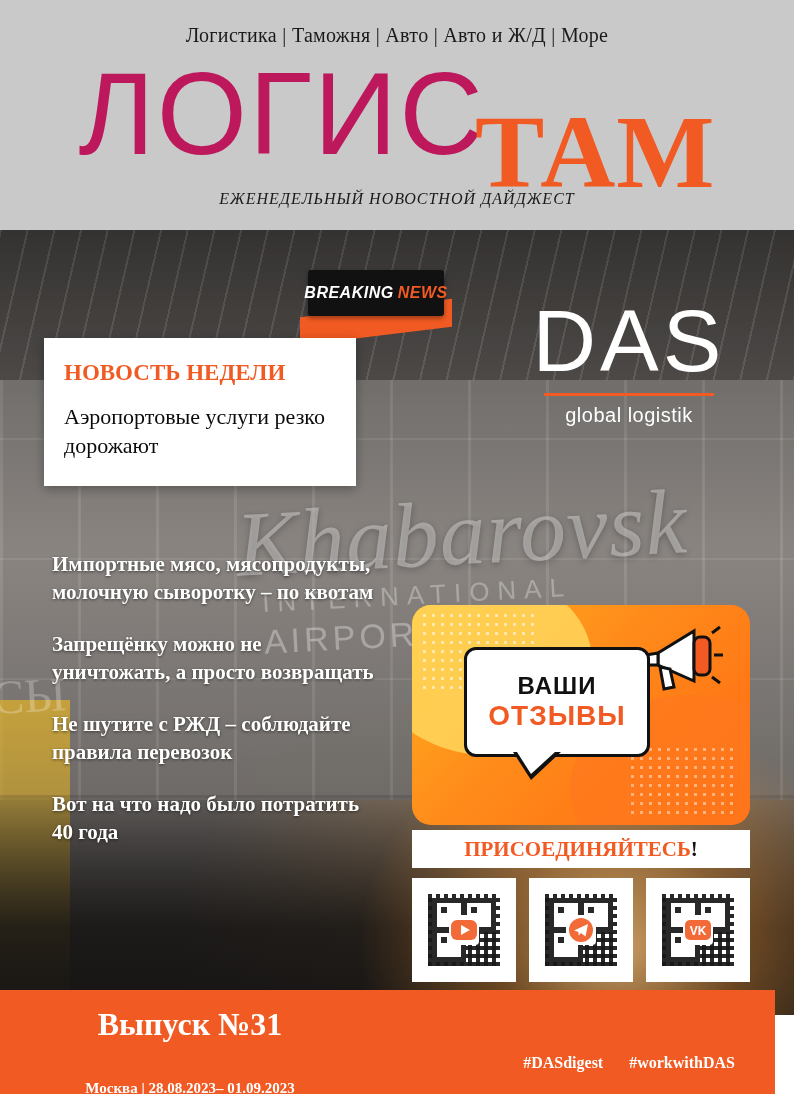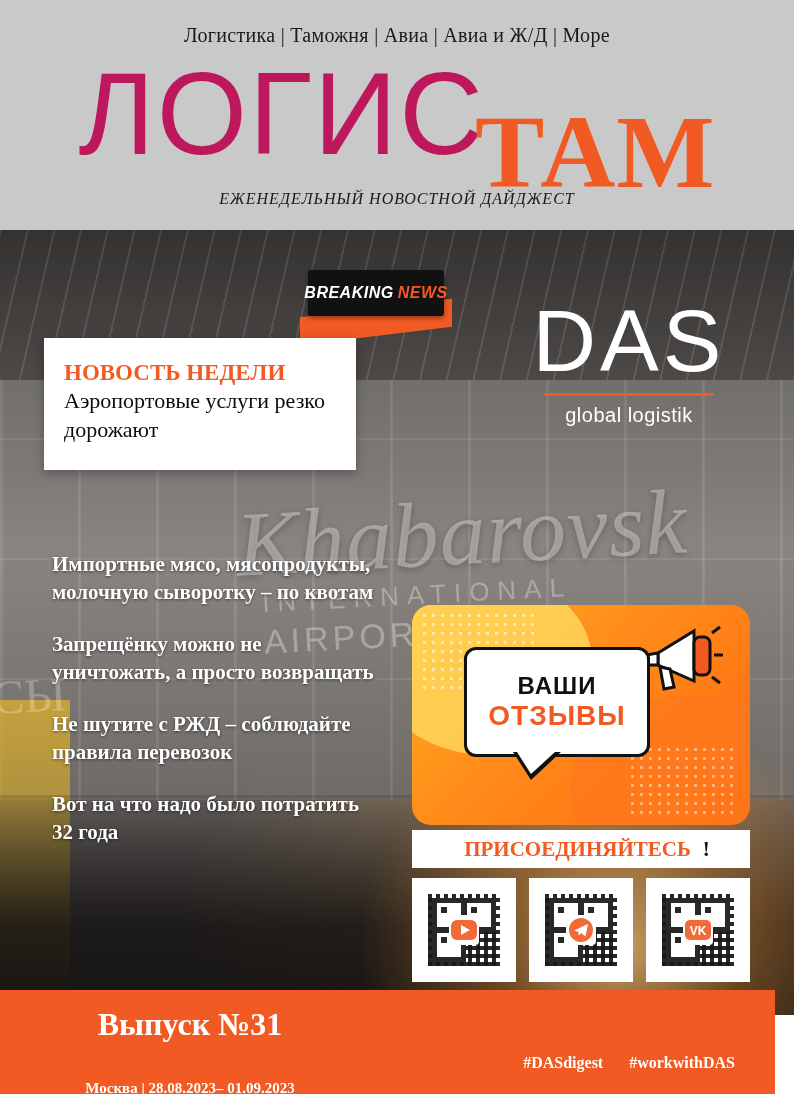--- a/index.html
+++ b/index.html
@@ -238,20 +238,21 @@
     background: #ffffff;
     padding: 22px 20px 26px 20px;
     box-sizing: border-box;
     box-shadow: 0 3px 10px rgba(0,0,0,0.3);
   }
   .lead-kicker {
     font-family: "Liberation Serif", serif;
     font-weight: bold;
     font-size: 23px;
     color: #f15a22;
+    margin-bottom: 16px;
   }
   .lead-title {
     font-family: "Liberation Serif", serif;
     font-size: 22px;
     line-height: 29px;
     color: #0b0b0b;
   }
 
   
   .headlines {
@@ -361,21 +362,20 @@
     background: #ffffff;
     display: flex;
     align-items: center;
     justify-content: center;
   }
   .join span {
     font-family: "Liberation Serif", serif;
     font-weight: bold;
     font-size: 21px;
     color: #f15a22;
-    margin-left: 12px;
   }
   .join .excl { color: #111; }
 
   
   .qr-row {
     position: absolute;
     left: 412px; top: 648px;
     width: 338px; height: 108px;
     display: flex;
     justify-content: space-between;
@@ -460,21 +460,21 @@
     color: #ffffff;
   }
   .tags span { margin-left: 22px; }
 </style>
 </head>
 <body>
 
 <div class="page">
 
   <div class="masthead">
-    <div class="kicker">Логистика | Таможня | Авиа | Авиа и Ж/Д | Море</div>
+    <div class="kicker">Логистика | Таможня | Авто | Авто и Ж/Д | Море</div>
     <div class="logo-row">
       <span class="logo-left">ЛОГИС</span><span class="logo-right">ТАМ</span>
     </div>
     <div class="subtitle">ЕЖЕНЕДЕЛЬНЫЙ НОВОСТНОЙ ДАЙДЖЕСТ</div>
   </div>
 
   <div class="photo">
     <div class="photo-bg"></div>
     <div class="photo-ceiling"></div>
     <div class="photo-glass"></div>
@@ -502,21 +502,21 @@
 
     <div class="lead-box">
       <div class="lead-kicker">НОВОСТЬ НЕДЕЛИ</div>
       <div class="lead-title">Аэропортовые услуги резко дорожают</div>
     </div>
 
     <div class="headlines">
       <div class="headline">Импортные мясо, мясопродукты, молочную сыворотку – по квотам</div>
       <div class="headline">Запрещёнку можно не уничтожать, а просто возвращать</div>
       <div class="headline">Не шутите с РЖД – соблюдайте правила перевозок</div>
-      <div class="headline">Вот на что надо было потратить 32 года</div>
+      <div class="headline">Вот на что надо было потратить 40 года</div>
     </div>
 
     <div class="promo">
       <div class="promo-blob1"></div>
       <div class="promo-blob2"></div>
       <div class="promo-dots"></div>
       <div class="promo-dots2"></div>
       <svg class="megaphone" viewBox="0 0 86 74">
         <path d="M20 30 L56 8 L56 58 L20 42 Z" fill="#fff" stroke="#111" stroke-width="3"></path>
         <rect x="56" y="14" width="16" height="38" rx="6" fill="#f15a22" stroke="#111" stroke-width="3"></rect>

